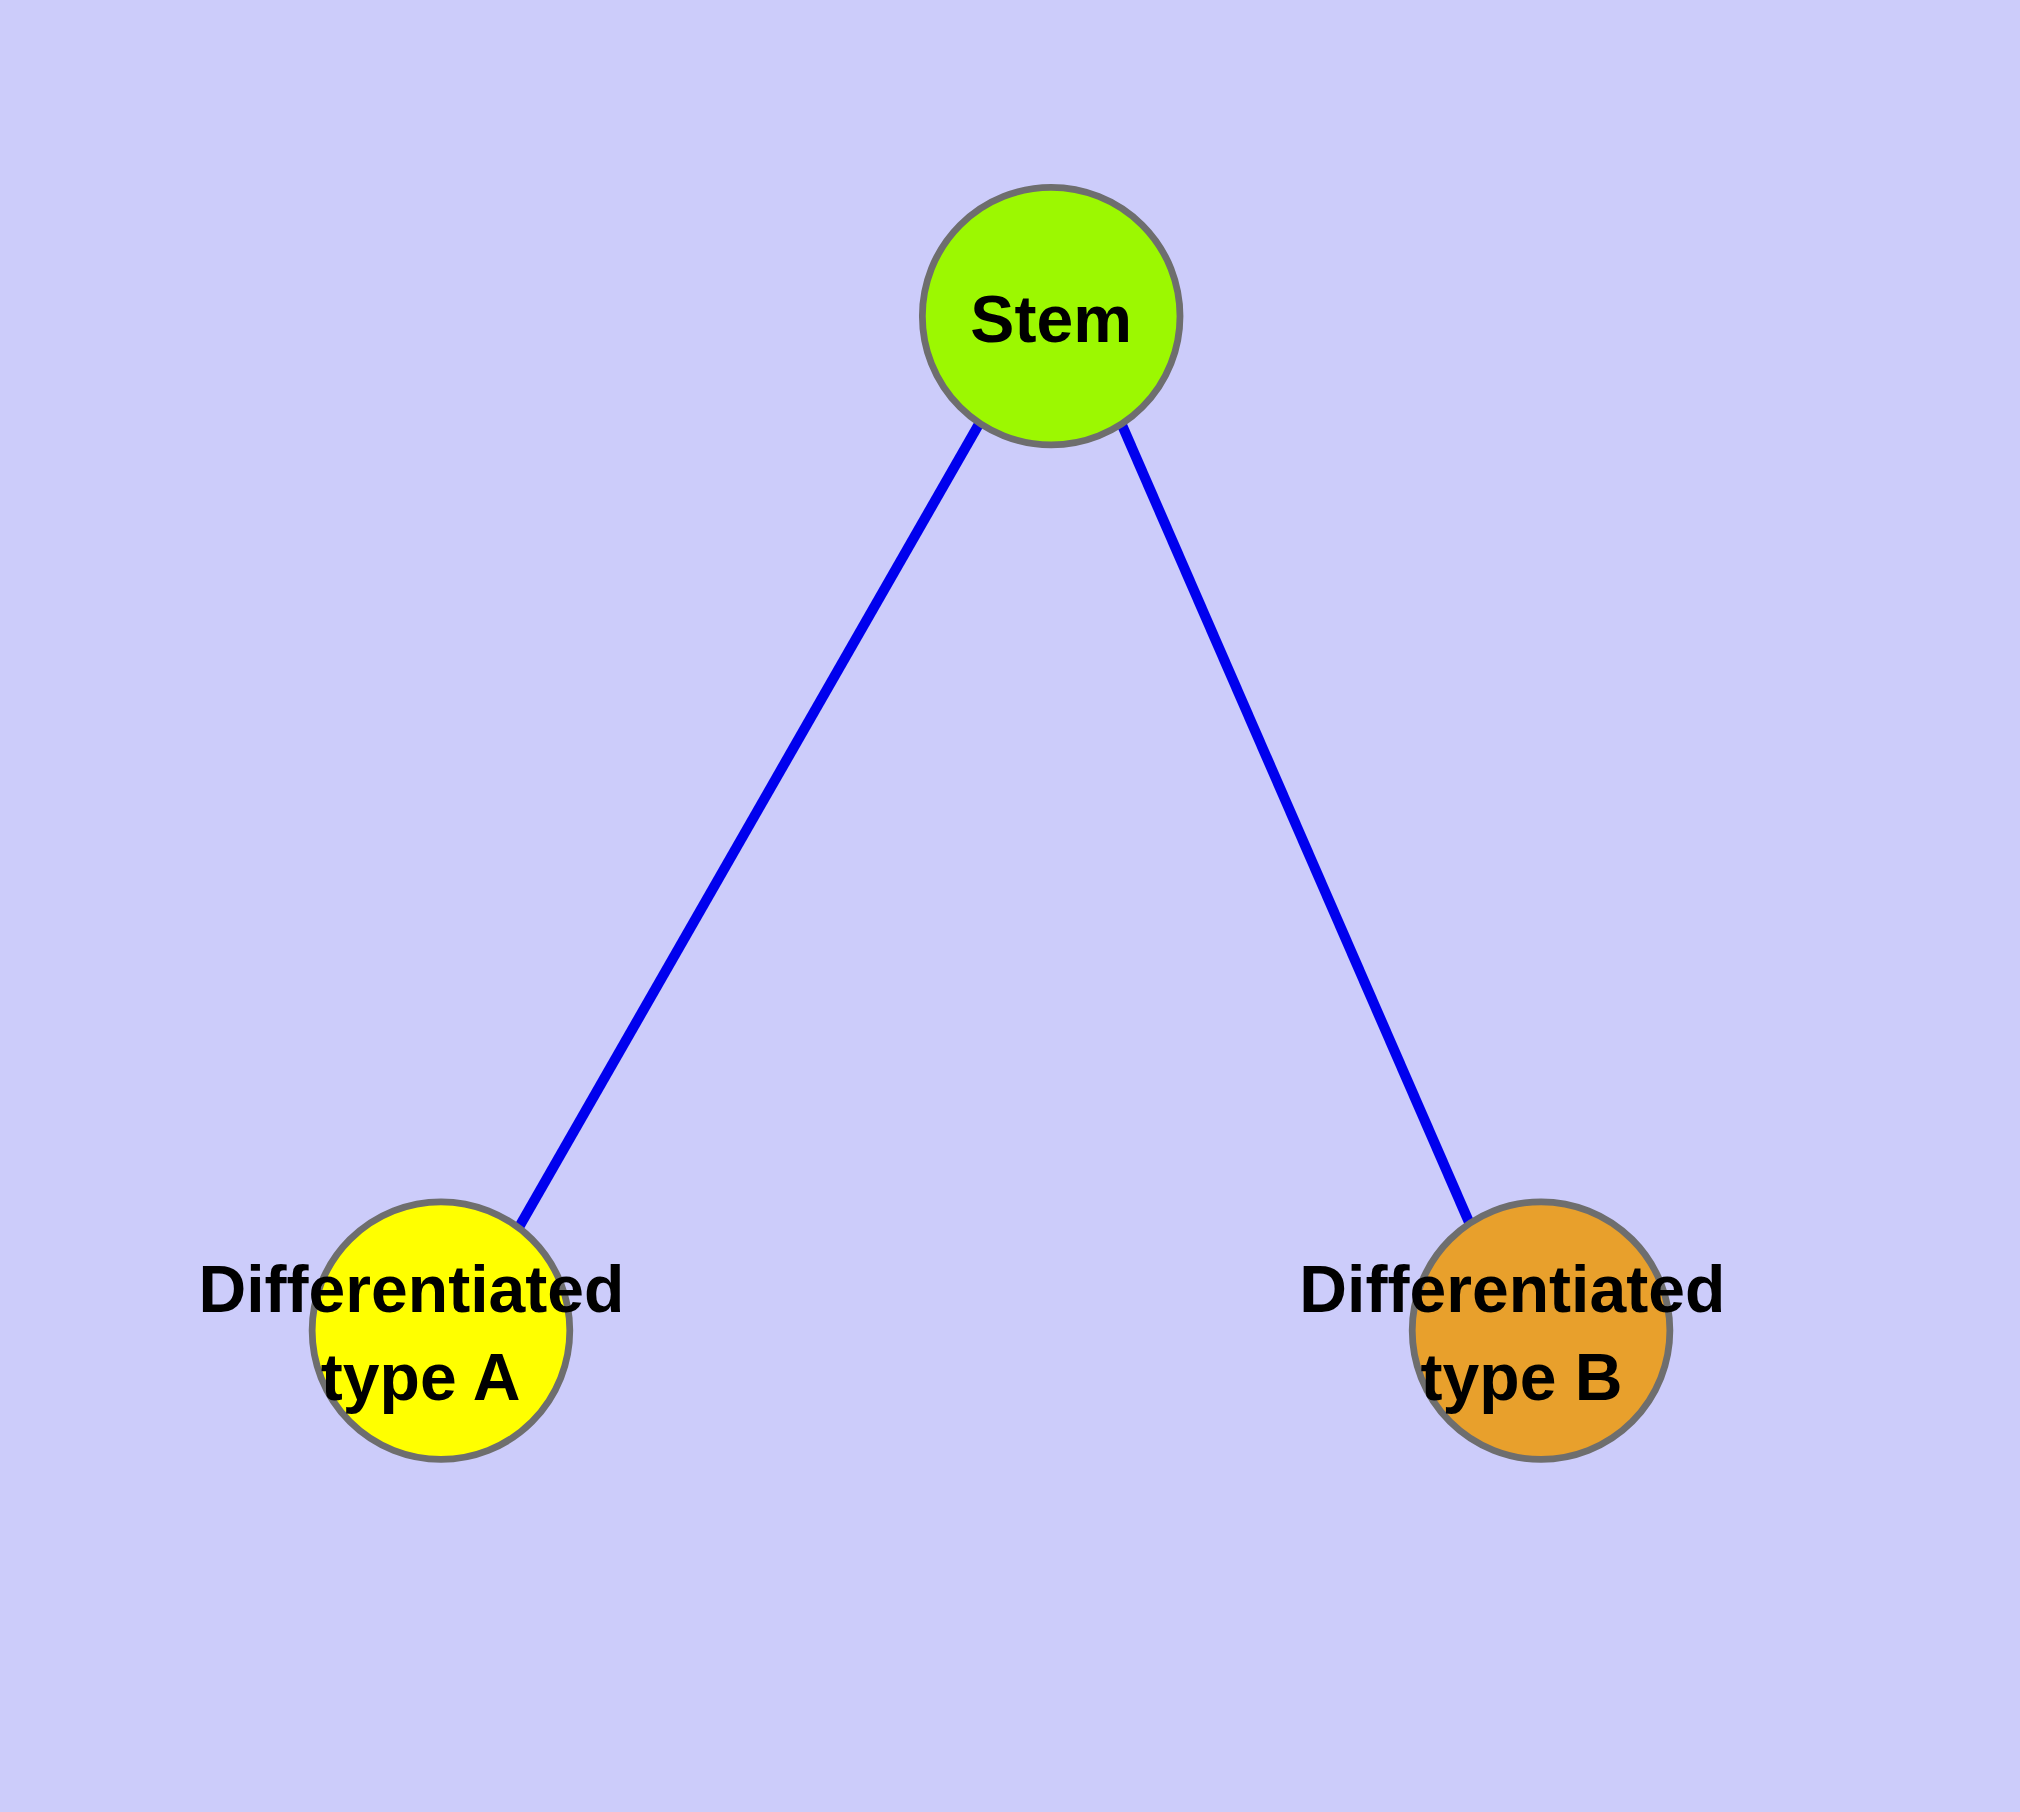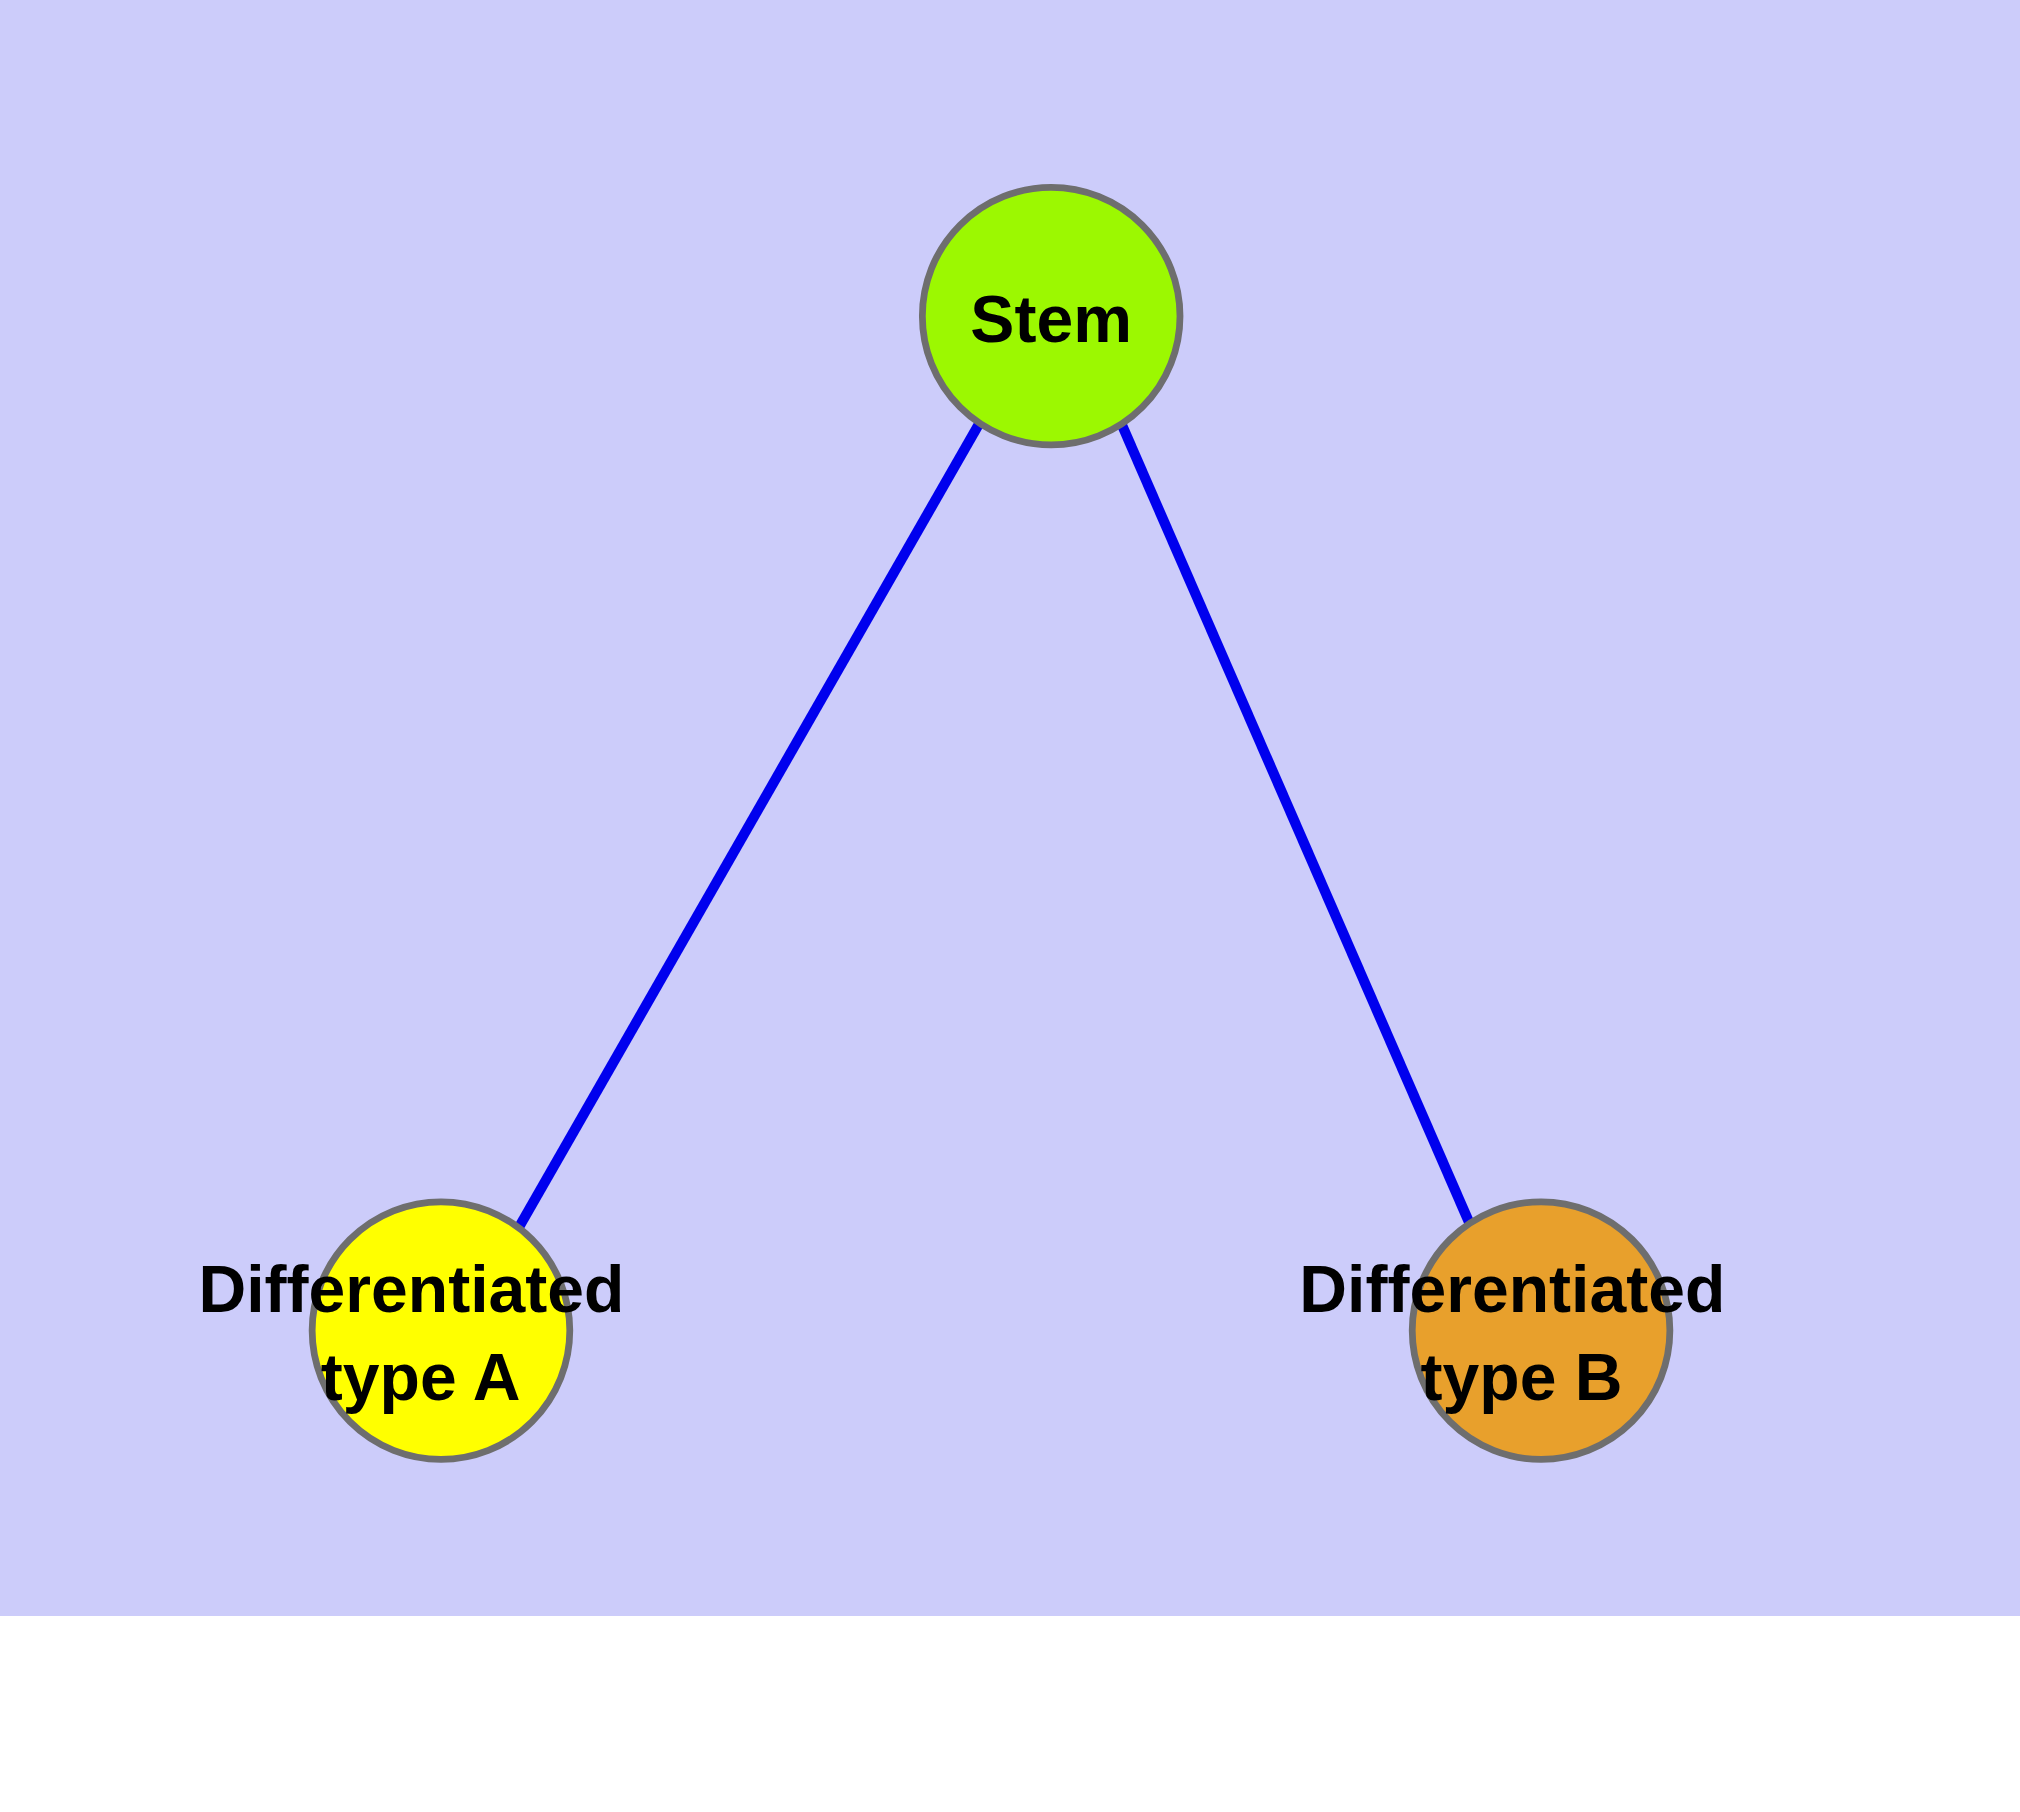--- a/index.html
+++ b/index.html
@@ -33,21 +33,21 @@
     font-weight: bold;
     fill: #000000;
     text-anchor: middle;
     dominant-baseline: alphabetic;
     paint-order: normal;
   }
 </style>
 </head>
 <body style="background: rgb(204, 204, 250);">
 
-<div id="canvas" style="width: 2021px; height: 1616px;">
+<div id="canvas" style="width: 2021px; height: 1812px;">
   <svg id="graph-svg" viewBox="0 0 2384 2138" xmlns="http://www.w3.org/2000/svg" style="width: 2021px; height: 1812px;">
 
     <rect class="bg-rect" x="0" y="0" width="2384" height="2138" fill="#ccccfa"></rect>
 
     <g>
       <line class="edge-line" x1="1155" y1="500" x2="612" y2="1448" stroke="#0000ee" stroke-width="12"></line>
       <line class="edge-line" x1="1322" y1="498" x2="1733" y2="1442" stroke="#0000ee" stroke-width="12"></line>
     </g>
 
     <g>

